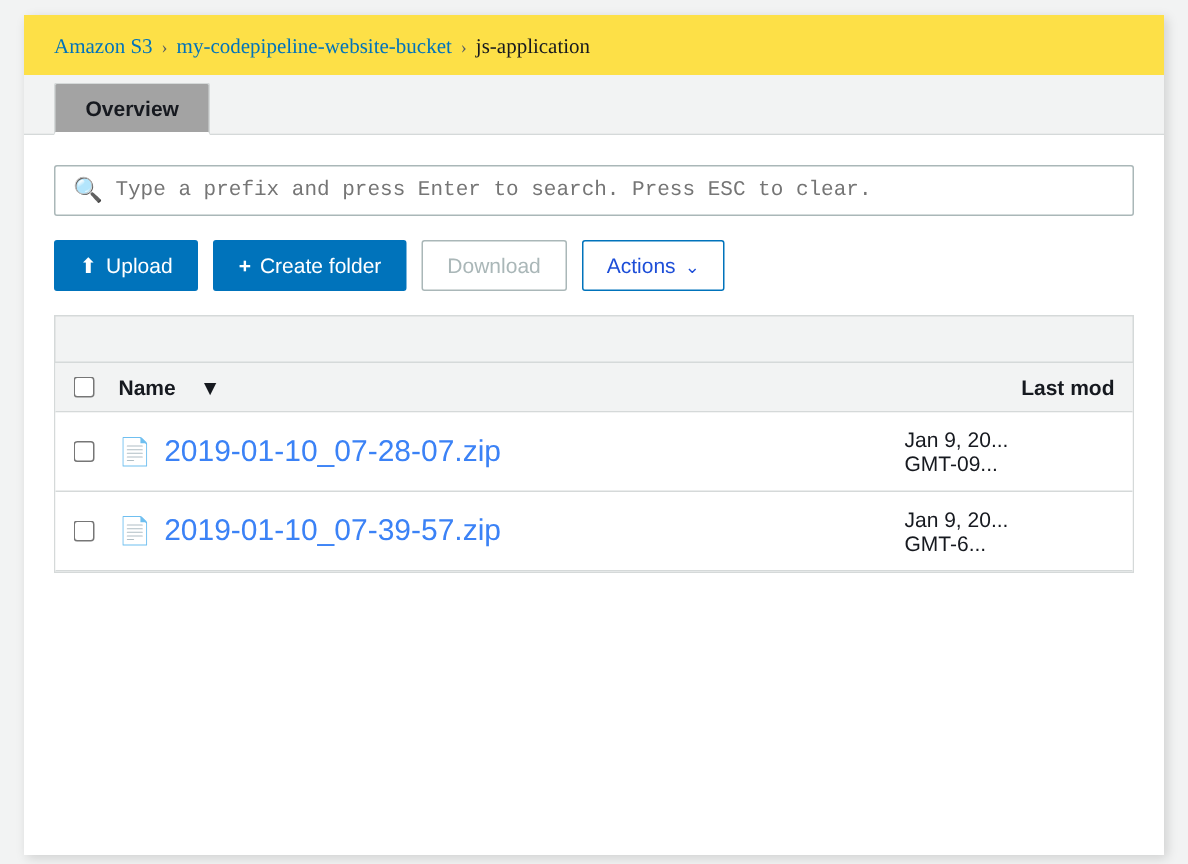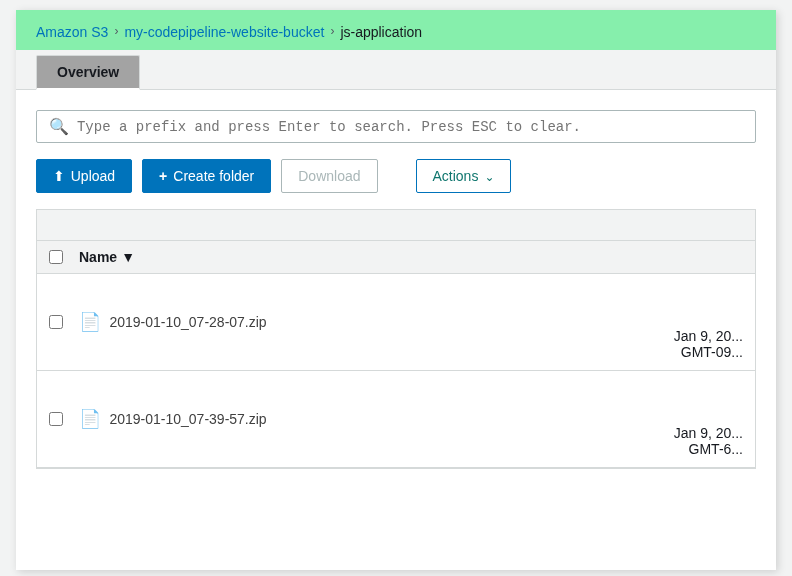--- a/index.html
+++ b/index.html
@@ -26,21 +26,22 @@
       border-radius: 4px 0 0 0;
     }
 
     
     .breadcrumb {
       display: flex;
       align-items: flex-start;
       padding: 14px 20px 10px 20px;
       font-size: 14px;
       gap: 6px;
-      background: #86efac;
+      background: #fde047;
+      font-family: Liberation Serif, serif;
     }
 
     .breadcrumb-link {
       color: #0073bb;
       text-decoration: none;
       cursor: pointer;
     }
 
     .breadcrumb-separator {
       color: #545b64;
@@ -146,28 +147,27 @@
     .btn-secondary:disabled {
       color: #aab7b8;
       cursor: default;
     }
 
     .btn-actions {
       display: flex;
       align-items: flex-end;
       gap: 6px;
       background: white;
-      color: #0f766e;
+      color: #1d4ed8;
       border: 1px solid #0073bb;
       border-radius: 2px;
       padding: 8px 16px;
       font-size: 14px;
       cursor: pointer;
       font-weight: 500;
-      margin-left: 28px;
     }
 
     
     .filter-bar {
       background: #f2f3f3;
       height: 32px;
       margin-bottom: 0;
       border: 1px solid #d5d9d9;
     }
 
@@ -185,21 +185,21 @@
       padding: 8px 12px;
     }
 
     .table-header-checkbox {
       margin-right: 16px;
     }
 
     .table-header-name {
       display: flex;
       align-items: center;
-      gap: 4px;
+      gap: 16px;
       font-weight: bold;
       font-size: 14px;
       color: #16191f;
       flex: 1;
     }
 
     .table-header-lastmod {
       font-weight: bold;
       font-size: 14px;
       color: #16191f;
@@ -219,33 +219,32 @@
       margin-right: 16px;
     }
 
     .row-icon {
       margin-right: 8px;
       color: #545b64;
       font-size: 18px;
     }
 
     .row-filename {
-      color: #404040;
+      color: #3b82f6;
       text-decoration: none;
       cursor: pointer;
       flex: 1;
-      font-size: 14px;
+      font-size: 20px;
     }
 
     .row-date {
       color: #16191f;
       font-size: 14px;
       width: 140px;
-      text-align: right;
-      margin-top: 44px;
+      text-align: left;
     }
 
     .plus-icon {
       font-size: 14px;
       font-weight: bold;
     }
 
     .upload-icon {
       font-size: 14px;
     }
@@ -305,20 +304,21 @@
     <div class="filter-bar"></div>
 
     <div class="table-container">
 
       <div class="table-header">
         <input type="checkbox" class="table-header-checkbox" style="">
         <div class="table-header-name">
           <span>Name</span>
           <span>▼</span>
         </div>
+        <div class="table-header-lastmod">Last mod</div>
       </div>
 
       <div class="table-row">
         <input type="checkbox" class="row-checkbox" style="">
         <span class="row-icon">📄</span>
         <a class="row-filename">2019-01-10_07-28-07.zip</a>
         <div class="row-date">
           <div>Jan 9, 20...</div>
           <div>GMT-09...</div>
         </div>

